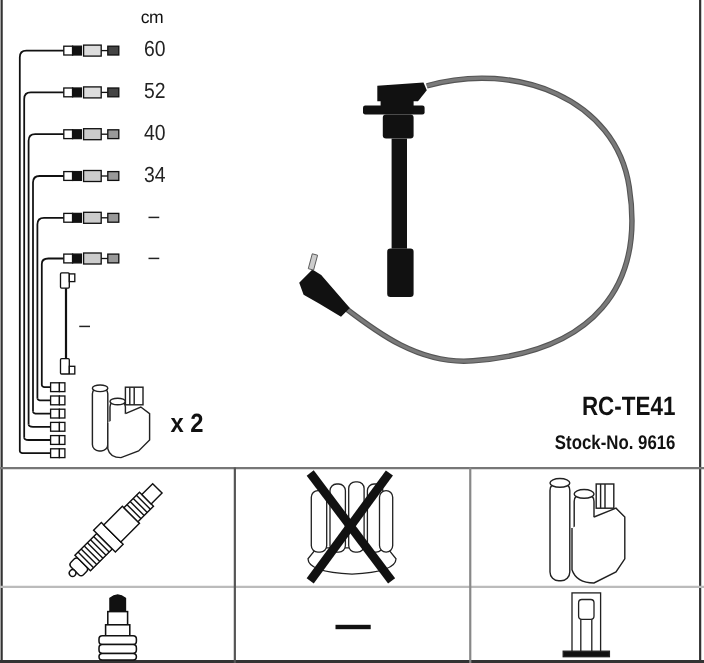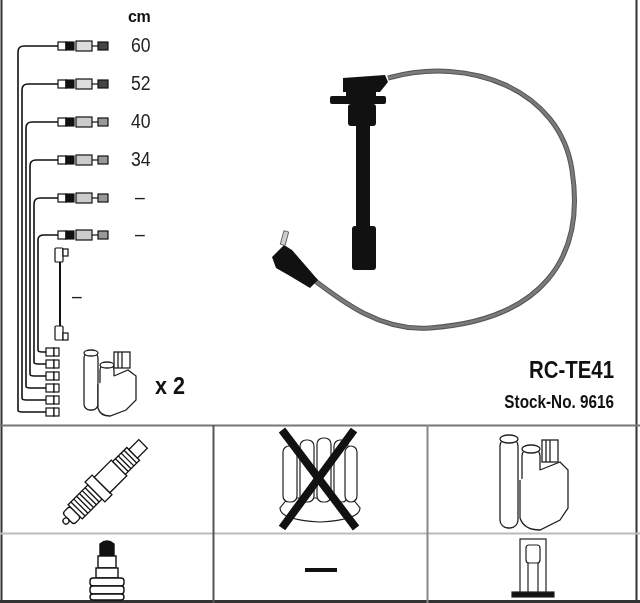--- a/index.html
+++ b/index.html
@@ -1,20 +1,20 @@
 <!DOCTYPE html>
 <html><head>
 <meta charset="utf-8">
 <style>
   html, body { margin: 0; padding: 0; background: #ffffff; }
   body { width: 640px; height: 603px; position: relative; overflow: hidden;
          font-family: "Liberation Sans", sans-serif; color: #111; }
   .frame { position: absolute; left: 0; top: 0; width: 640px; height: 603px; }
   .txt { position: absolute; font-family: "Liberation Sans", sans-serif; white-space: nowrap; }
-  .unit { left: 128px; top: 8px; font-size: 16px; font-weight: bold; letter-spacing: -0.5px; }
+  .unit { left: 128px; top: 8px; font-size: 16px; font-weight: normal; letter-spacing: -0.5px; }
   .len { font-size: 20px; color: #222; transform: scaleX(0.88); transform-origin: left center; }
   .qty { left: 155px; top: 372px; font-size: 24px; font-weight: bold; transform: scaleX(0.9); transform-origin: left center; }
   .model { right: 26px; top: 356px; font-size: 24px; font-weight: bold; transform: scaleX(0.85); transform-origin: right center; }
   .stock { right: 26px; top: 392px; font-size: 18px; font-weight: bold; transform: scaleX(0.85); transform-origin: right center; }
   svg { position: absolute; left: 0; top: 0; }
 </style>
 </head>
 <body>
 
 <div class="frame">

